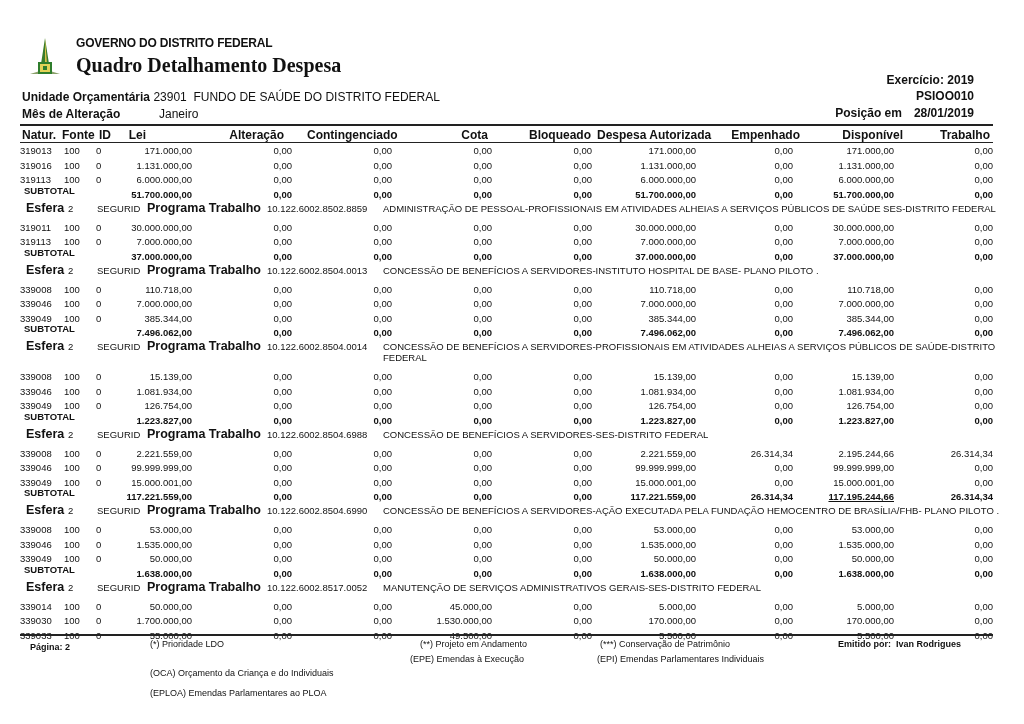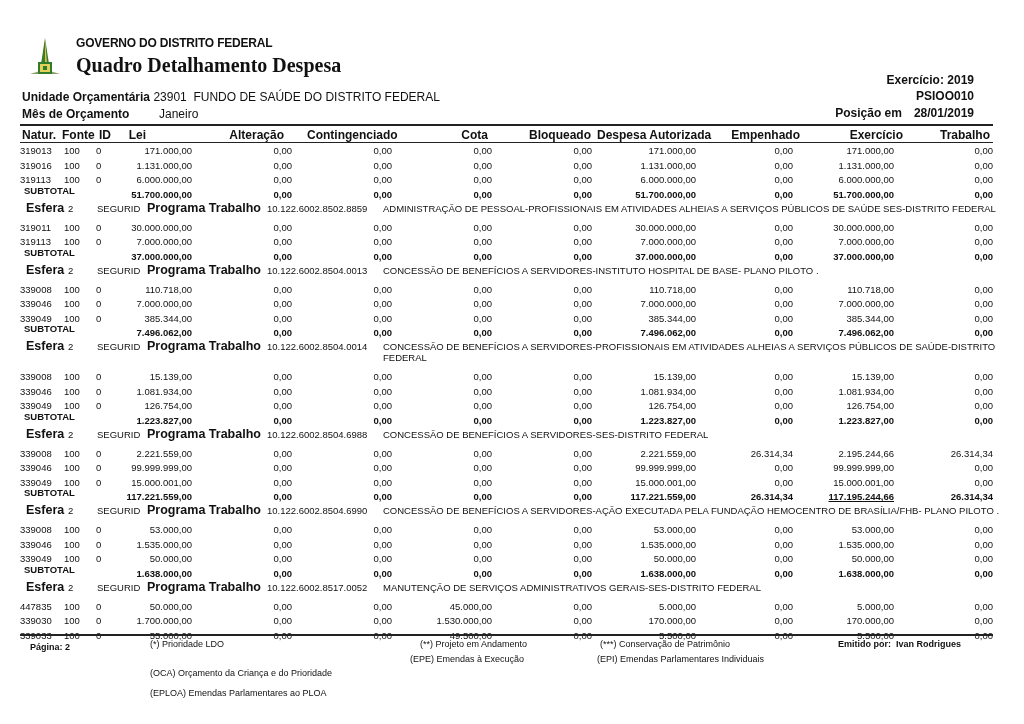--- a/index.html
+++ b/index.html
@@ -61,37 +61,37 @@
 <div class="rhead rh3">
   <span class="lbl">Posição em</span><span>28/01/2019</span>
 </div>
 
 <div class="uo">
   <b>Unidade Orçamentária</b>
   <span>23901</span>&nbsp;
   <span>FUNDO DE SAÚDE DO DISTRITO FEDERAL</span>
 </div>
 <div class="mes">
-  <span class="lbl">Mês de Orçamento</span><span>Janeiro</span>
+  <span class="lbl">Mês de Alteração</span><span>Janeiro</span>
 </div>
 
 <div class="hline" style="top:124px"></div>
 
 <div class="colhead" id="colhead">
     <span style="left: 22px;">Natur.</span>
     <span style="left: 62px;">Fonte</span>
     <span style="left: 99px;">ID</span>
     <span style="right: 878px;">Lei</span>
     <span style="right: 740px;">Alteração</span>
     <span style="left: 307px;">Contingenciado</span>
     <span style="right: 536px;">Cota</span>
     <span style="right: 433px;">Bloqueado</span>
     <span style="left: 597px;">Despesa Autorizada</span>
     <span style="right: 224px; text-align: right;">Empenhado</span>
-    <span style="right: 121px;">Exercício</span>
+    <span style="right: 121px;">Disponível</span>
     <span style="right: 34px;">Trabalho</span>
   </div>
 <div class="hline" style="top:142px;height:1px"></div>
 
 <div class="rows" id="rows">
     <div class="row" style="top: 145px;">
       <span style="left: 20px;">319013</span>
       <span style="left: 64px;">100</span>
       <span style="left: 96px;">0</span>
       <span style="right: 832px;">171.000,00</span>
@@ -442,21 +442,21 @@
     </div>
     <div class="esf" style="top: 581.5px;">
       <span class="big" style="left: 26px;">Esfera</span>
       <span style="left: 68px;">2</span>
       <span style="left: 97px;">SEGURID</span>
       <span class="big" style="left: 147px;">Programa Trabalho</span>
       <span style="left: 267px;">10.122.6002.8517.0052</span>
       <span class="desc">MANUTENÇÃO DE SERVIÇOS ADMINISTRATIVOS GERAIS-SES-DISTRITO FEDERAL</span>
     </div>
     <div class="row" style="top: 600.5px;">
-      <span style="left: 20px;">447835</span>
+      <span style="left: 20px;">339014</span>
       <span style="left: 64px;">100</span>
       <span style="left: 96px;">0</span>
       <span style="right: 832px;">50.000,00</span>
       <span style="right: 732px;">0,00</span>
       <span style="right: 632px;">0,00</span>
       <span style="right: 532px;">45.000,00</span>
       <span style="right: 432px;">0,00</span>
       <span style="right: 328px;">5.000,00</span>
       <span style="right: 231px;">0,00</span>
       <span style="right: 130px;">5.000,00</span>
@@ -497,17 +497,17 @@
 <div class="footer b" style="left:30px;top:642px">
   <span>Página:</span>
   <span>2</span>
 </div>
 <div class="footer" style="left:150px;top:639px">(*)  Prioridade LDO</div>
 <div class="footer" style="left:420px;top:639px">(**)  Projeto em Andamento</div>
 <div class="footer" style="left:600px;top:639px">(***)  Conservação de Patrimônio</div>
 <div class="footer" style="left:150px;top:688px">(EPLOA)  Emendas Parlamentares ao PLOA</div>
 <div class="footer" style="left:410px;top:654px">(EPE) Emendas à Execução</div>
 <div class="footer" style="left:597px;top:654px">(EPI) Emendas Parlamentares Individuais</div>
-<div class="footer" style="left:150px;top:668px">(OCA)  Orçamento da Criança e do Prioridade</div>
+<div class="footer" style="left:150px;top:668px">(OCA)  Orçamento da Criança e do Individuais</div>
 <div class="footer b" style="left:838px;top:639px">
   <span>Emitido por:</span>&nbsp;
   <span>Ivan Rodrigues</span>
 </div>
 
 </body></html>

